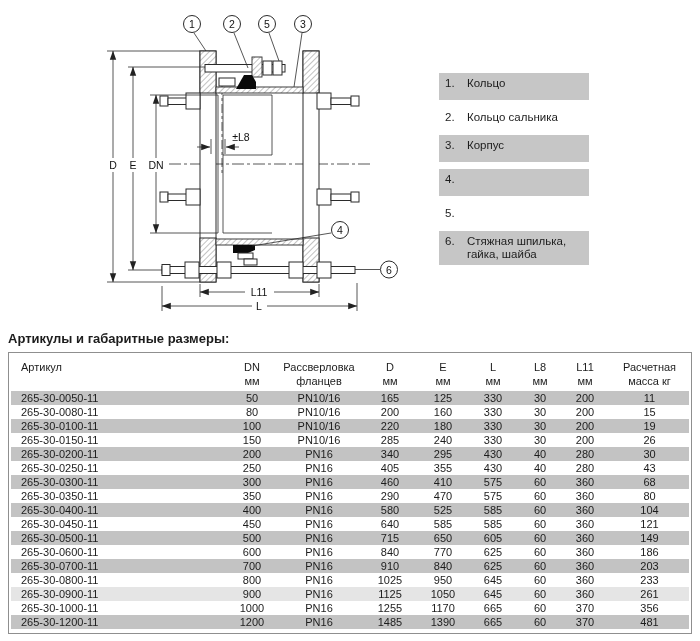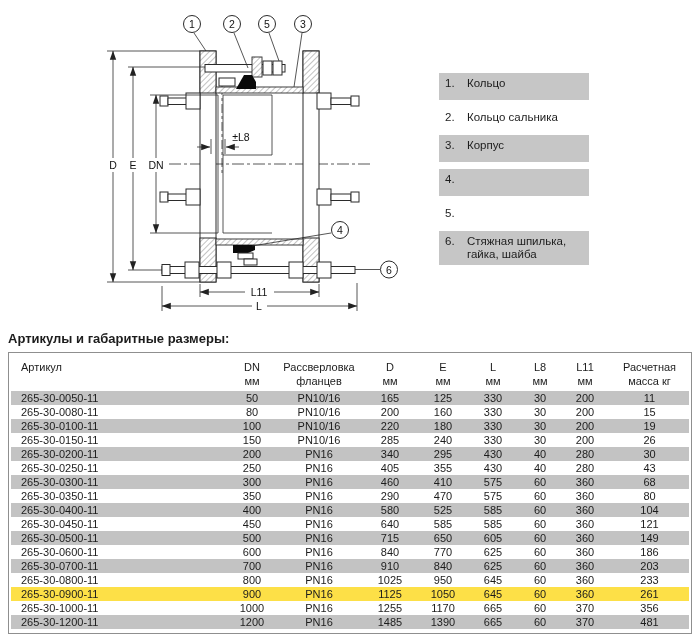--- a/index.html
+++ b/index.html
@@ -402,21 +402,21 @@
             <td class="first">265-30-0800-11</td>
             <td>800</td>
             <td>PN16</td>
             <td>1025</td>
             <td>950</td>
             <td>645</td>
             <td>60</td>
             <td>360</td>
             <td>233</td>
           </tr>
-          <tr style="background: #fde047;">
+          <tr style="background: #e5e5e5;">
             <td class="first">265-30-0900-11</td>
             <td>900</td>
             <td>PN16</td>
             <td>1125</td>
             <td>1050</td>
             <td>645</td>
             <td>60</td>
             <td>360</td>
             <td>261</td>
           </tr>

